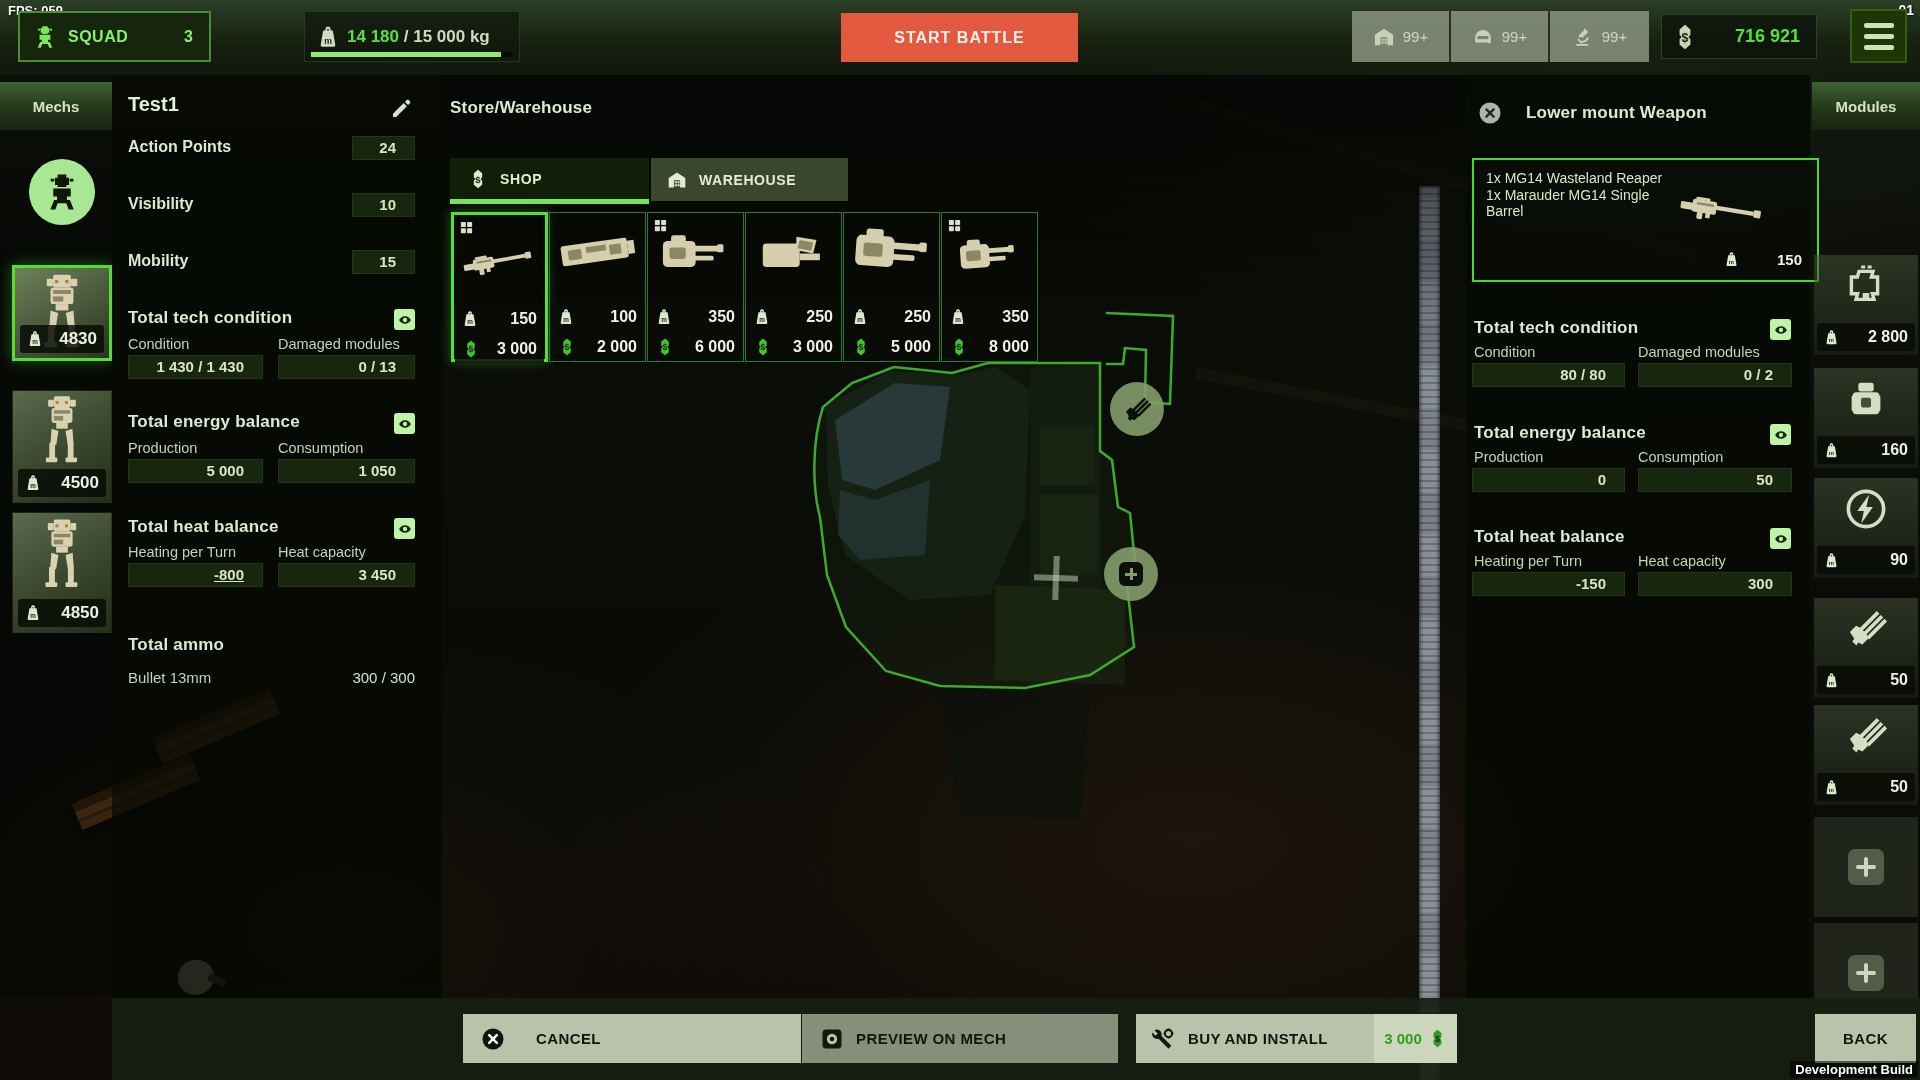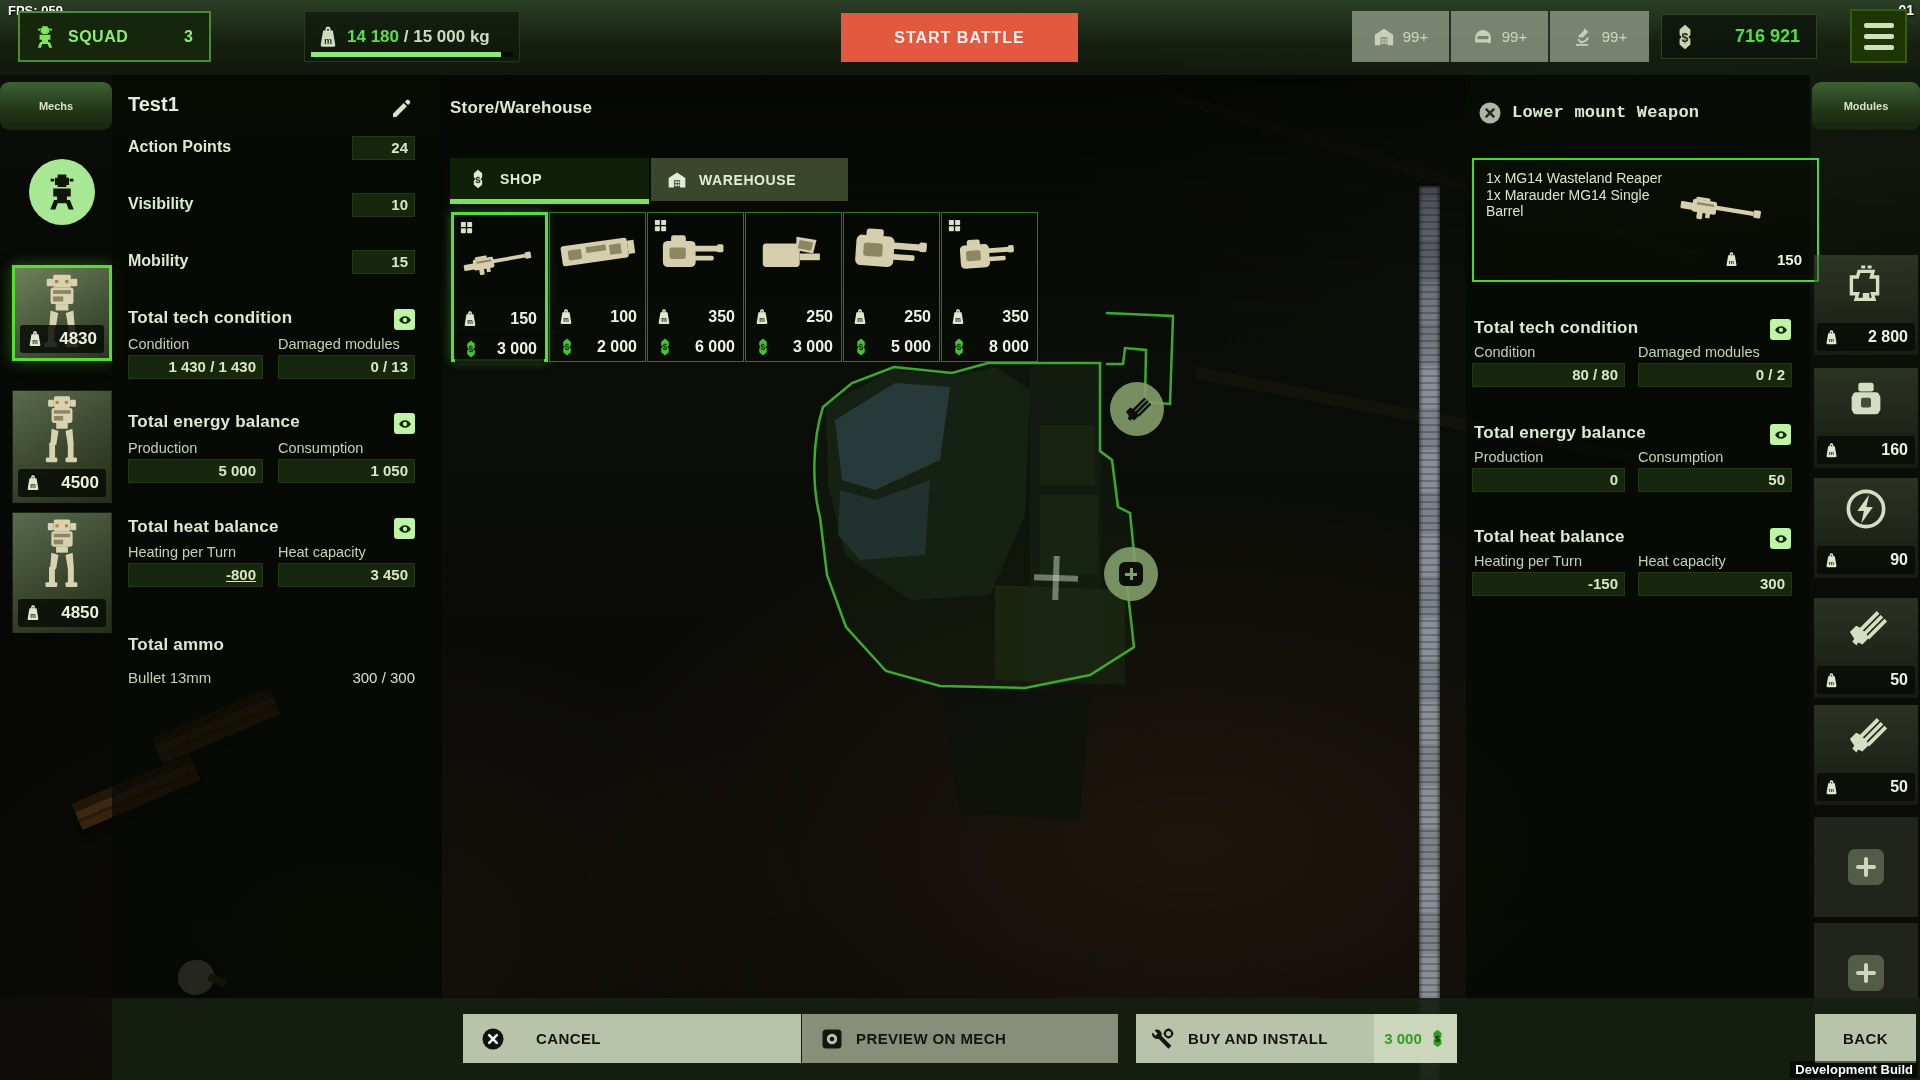--- a/index.html
+++ b/index.html
@@ -10,25 +10,25 @@
       radial-gradient(700px 420px at 18% 86%, rgba(60,42,22,.22), rgba(0,0,0,0) 70%),
       radial-gradient(800px 400px at 85% 15%, rgba(40,50,30,.18), rgba(0,0,0,0) 70%),
       linear-gradient(180deg,#131a10 0%,#0b0e08 22%,#0a0b07 60%,#0c0a07 100%);}
   .abs{position:absolute;}
   .ic{display:block;}
   .panel{background:rgba(6,9,4,.85);}
   .hdr{font-size:17px;font-weight:bold;color:#dcead0;letter-spacing:.2px;}
   .lbl{font-size:14.5px;color:#c3d2b4;}
   .statlbl{font-size:16px;font-weight:bold;color:#dcead0;}
   .vbox{position:absolute;background:#17270e;border:1px solid rgba(70,100,45,.25);box-sizing:border-box;
-    color:#d8e6c4;font-weight:bold;font-size:15px;text-align:right;padding:2px 6px;height:24px;line-height:18px;}
+    color:#d8e6c4;font-weight:bold;font-size:15px;text-align:right;padding:2px 18px;height:24px;line-height:18px;}
   .eyebtn{position:absolute;width:21px;height:21px;background:#bff3a6;border-radius:3px;
     display:flex;align-items:center;justify-content:center;color:#16260e;}
-  .tab{display:flex;align-items:center;justify-content:center;font-weight:bold;color:#d6e3c4;font-size:11px;
-    background:linear-gradient(180deg,#3d6133 0%,#24391a 55%,#16240e 100%);border-radius:9px;}
+  .tab{display:flex;align-items:center;justify-content:center;font-weight:bold;color:#d6e3c4;font-size:15px;
+    background:linear-gradient(180deg,#3d6133 0%,#24391a 55%,#16240e 100%);}
   .chip{position:absolute;background:rgba(8,12,6,.84);border-radius:3px;display:flex;align-items:center;
     justify-content:space-between;padding:0 7px;color:#ecf2df;font-weight:bold;box-sizing:border-box;}
   .btn-light{position:absolute;background:#b9c3aa;display:flex;align-items:center;gap:12px;padding:0 18px;
     color:#12150e;font-weight:bold;font-size:15px;letter-spacing:.4px;box-sizing:border-box;height:49px;}
   .mechcard{position:absolute;left:12px;width:100px;box-sizing:border-box;
     background:linear-gradient(150deg,#5a6b4e 0%,#39452c 55%,#242e19 100%);border:1px solid rgba(15,22,10,.6);}
   .mechcard.sel{background:linear-gradient(150deg,#6d8159 0%,#47563a 55%,#2a3520 100%);
     border:3px solid #55dc35;box-shadow:0 0 14px rgba(85,220,53,.38);}
   .card{position:absolute;top:212px;width:97px;height:150px;box-sizing:border-box;border:1px solid #2c7a1c;
     background:rgba(4,7,3,.38);}
@@ -539,21 +539,21 @@
       <span>8 000</span>
     </div>
   </div>
 
   <div class="abs panel" style="left:1466px;top:75px;width:344px;height:923px;">
     <div class="abs" style="left:12px;top:26px;width:24px;height:24px;color:#aeb7a6;">
       <svg class="ic" width="24" height="24" viewBox="0 0 24 24" fill="currentColor">
           <use href="#i-close"></use>
         </svg>
     </div>
-    <div class="abs hdr" style="left:46px;top:28px;font-family:Liberation Mono, monospace;"><span>Lower mount Weapon</span></div>
+    <div class="abs hdr" style="left:60px;top:28px;"><span>Lower mount Weapon</span></div>
 
     <div class="abs" style="left:6px;top:83px;width:347px;height:124px;border:2px solid #47d92d;box-sizing:border-box;background:rgba(10,16,7,.45);">
       <div class="abs" style="left:12px;top:10px;width:212px;font-size:14px;line-height:16.5px;color:#d9e6ca;">
         <div><span>1x MG14 Wasteland Reaper</span></div>
         <div><span>1x Marauder MG14 Single</span></div>
         <div><span>Barrel</span></div>
       </div>
       <svg class="ic" width="92" height="32" viewBox="0 0 64 22" style="position:absolute;left:205px;top:34px;transform:rotate(9deg);color:#d6cfad;" fill="currentColor">
           <use href="#g-a"></use>
         </svg>

